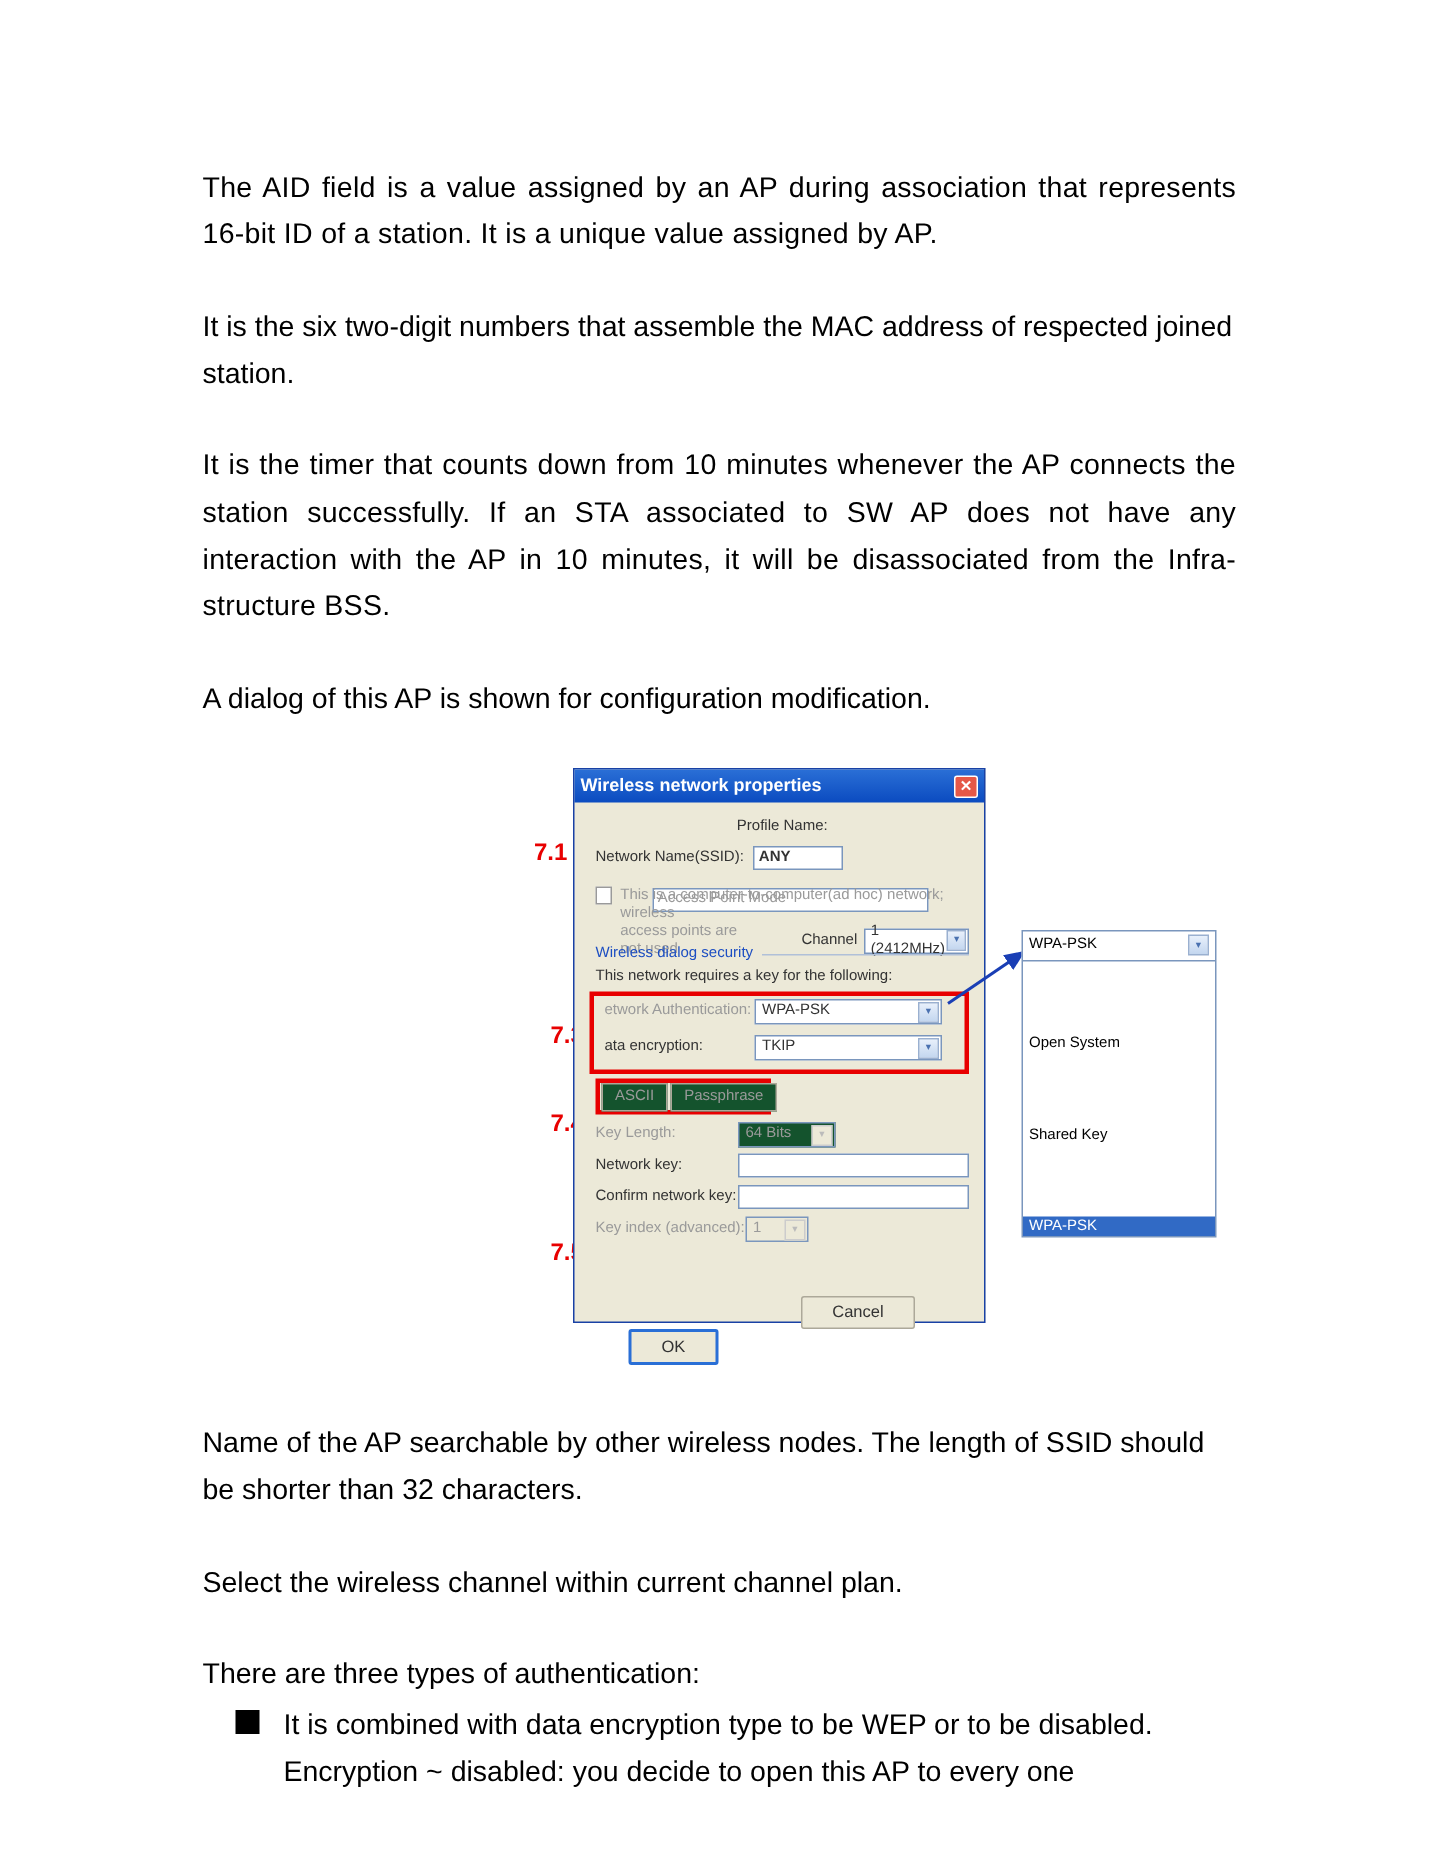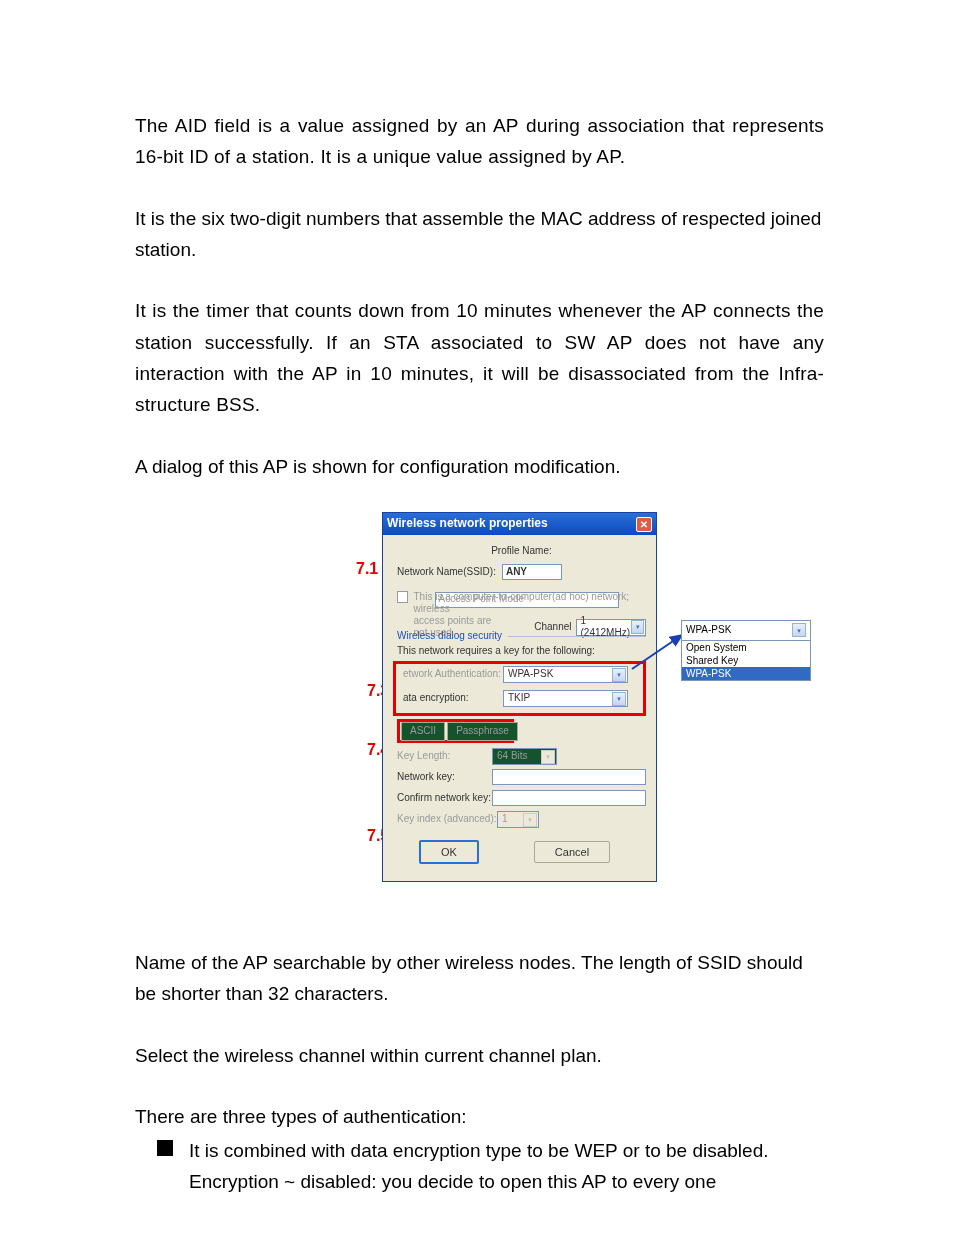--- a/index.html
+++ b/index.html
@@ -130,21 +130,21 @@
 
   .btn {
     background:#ece9d8;
     border:1px solid #aca899;
     height:20px;
     font-size:11px;
     padding:0 20px;
     display:flex; align-items:center;
     border-radius:2px;
   }
-  .btn.def { border:2px solid #2a6fd6; }
+  .btn.def { border:2px solid #2a6fd6;margin-top:46px; }
 
   
   .redbox {
     position:absolute;
     border:3px solid #e80000;
     box-sizing:border-box;
     pointer-events:none;
   }
 
   
@@ -170,20 +170,21 @@
   .popup .ptop {
     font-size:10px;
     padding:1px 4px;
     border-bottom:1px solid #7a96bd;
     display:flex; justify-content:space-between; align-items:center;
   }
   .popup .pitem {
     font-size:10px;
     padding:0 4px;
     line-height:13px;
+    margin-top:48px;
   }
   .popup .pitem.active {
     background:#316ac5;
     color:#fff;
   }
 
   
   svg.arrow { position:absolute; pointer-events:none; }
 
   

